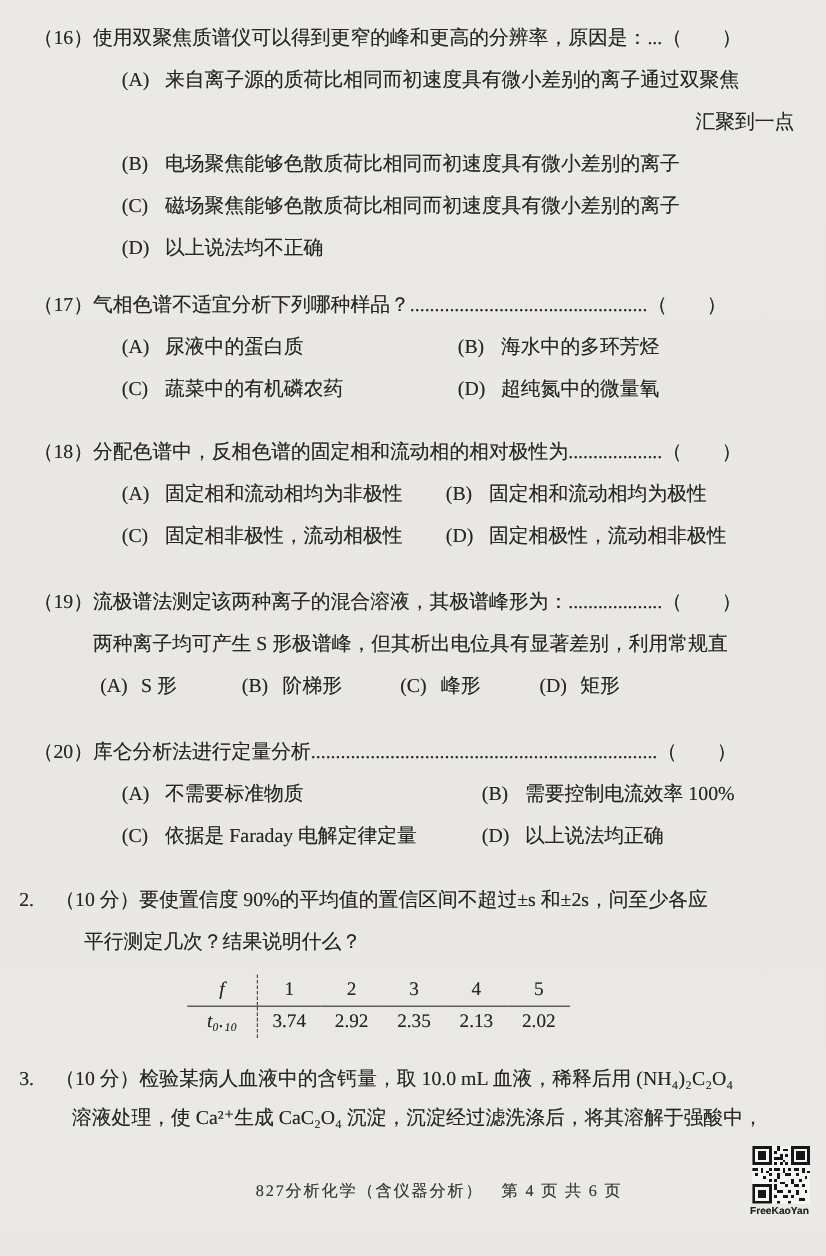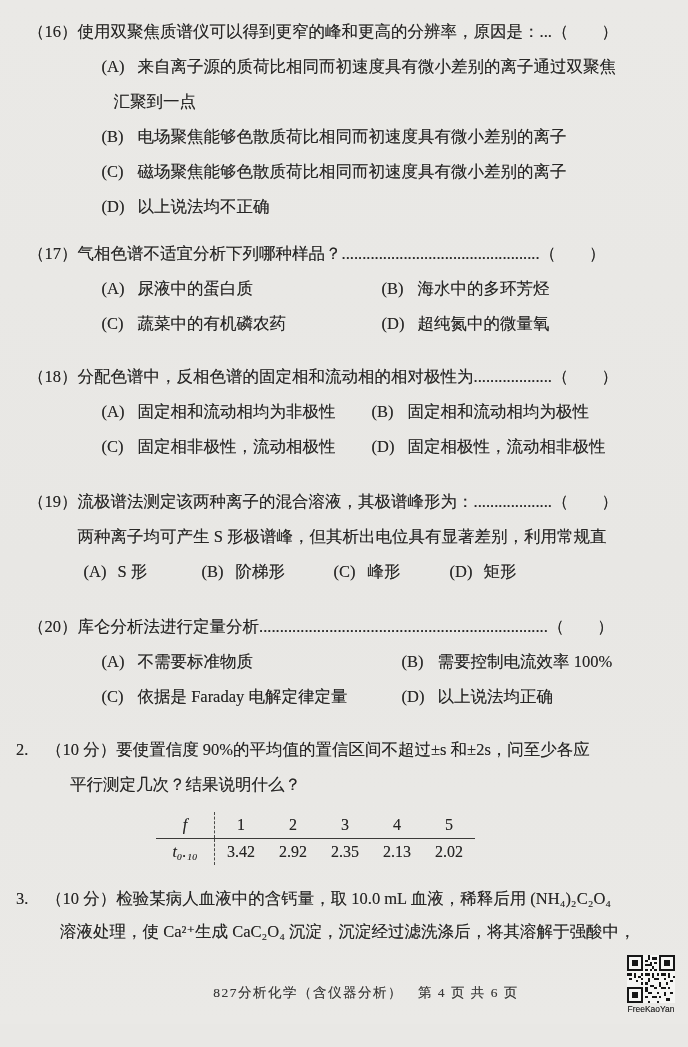--- a/index.html
+++ b/index.html
@@ -15,21 +15,21 @@
   .content{padding:14px 26px 0 16px;}
   .q{margin-bottom:12px;}
   .qline{display:flex;align-items:flex-start;}
   .mcq{margin-left:12px;font-size:16.5px;line-height:35px;}
   .mcq .qnum{flex:0 0 48px;}
   .qbody{flex:1;min-width:0;}
   .stem{white-space:nowrap;}
   .opts{padding-left:24px;}
   .opt{display:flex;white-space:nowrap;}
   .okey{flex:0 0 36px;}
-  .optcont{padding-left:12px;}
+  .optcont{padding-left:12px;text-align:right;}
   .grid2{display:grid;}
   .g17{grid-template-columns:280px auto;}
   .g18{grid-template-columns:270px auto;}
   .g20{grid-template-columns:300px auto;}
   .grid4{display:grid;grid-template-columns:118px 132px 116px auto;padding-left:6px;}
   .grid4 .okey{flex:0 0 34px;}
   .mt6{margin-top:18px;}
   .mt8{margin-top:20px;}
   .bigq{font-size:16.5px;line-height:35px;}
   .bigq .qnum{flex:0 0 30px;}
@@ -38,21 +38,21 @@
   .ind14{padding-left:14px;}
   .q3block{line-height:32.5px;margin-top:18px;}
   .ttable{border-collapse:collapse;margin:10px 0 0 110px;font-size:16px;line-height:normal;}
   .ttable th,.ttable td{font-weight:normal;text-align:center;width:52px;padding:4px 0;}
   .ttable .labcol{width:58px;border-right:1.2px dashed #4a4a48;font-style:italic;}
   .ttable tr.hrow th,.ttable tr.hrow td{border-bottom:1.6px solid #3b3a38;}
   .footer{
     position:absolute;left:0;right:0;bottom:22px;text-align:center;
     font-size:13.5px;letter-spacing:1.5px;color:#3a3938;padding-left:44px;
   }
-  .qrwrap{position:absolute;right:11px;bottom:10px;width:52px;text-align:center;}
+  .qrwrap{position:absolute;right:11px;bottom:10px;width:52px;text-align:left;font-weight:bold;}
   .qrsvg{width:48px;height:48px;display:block;margin:0 auto;background:#f4f4f2;}
   .qrcap{font-family:"Liberation Sans","DejaVu Sans",sans-serif;font-size:8.5px;color:#222;margin-top:1px;letter-spacing:0;}
 </style>
 </head>
 <body>
 
 <div class="page">
   <div class="content">
 
     <section class="q mcq">
@@ -203,21 +203,21 @@
                 <tr class="hrow">
               <th class="labcol">f</th>
               <td>1</td>
               <td>2</td>
               <td>3</td>
               <td>4</td>
               <td>5</td>
             </tr>
             <tr>
               <th class="labcol">t₀.₁₀</th>
-              <td>3.42</td>
+              <td>3.74</td>
               <td>2.92</td>
               <td>2.35</td>
               <td>2.13</td>
               <td>2.02</td>
             </tr>
           </tbody>
             </table>
         </div>
       </div>
     </section>

